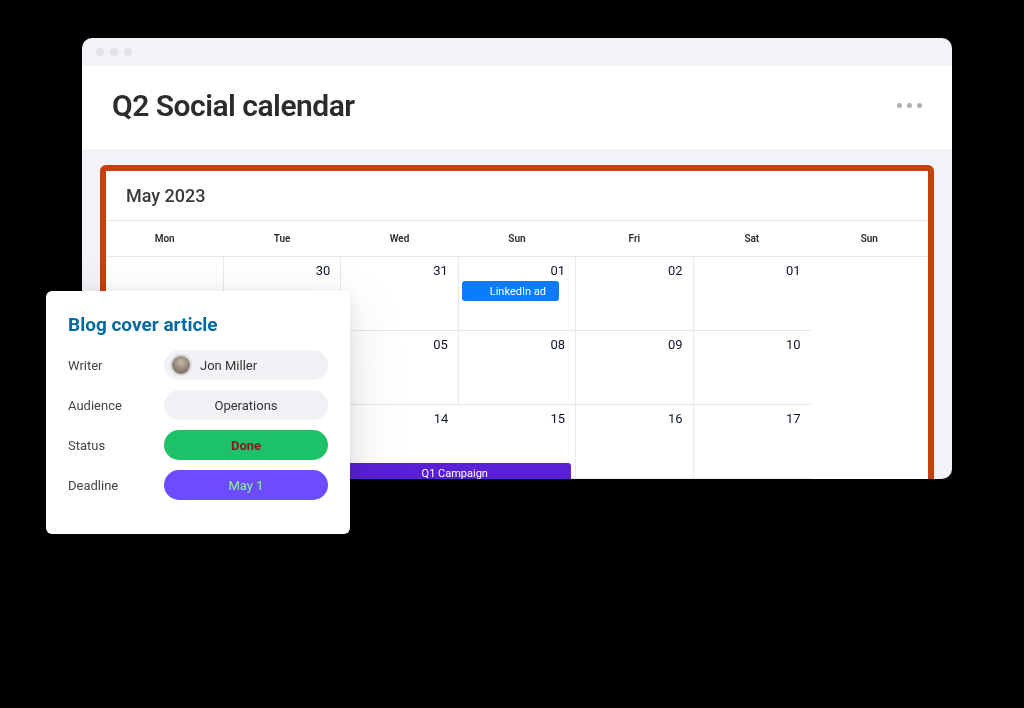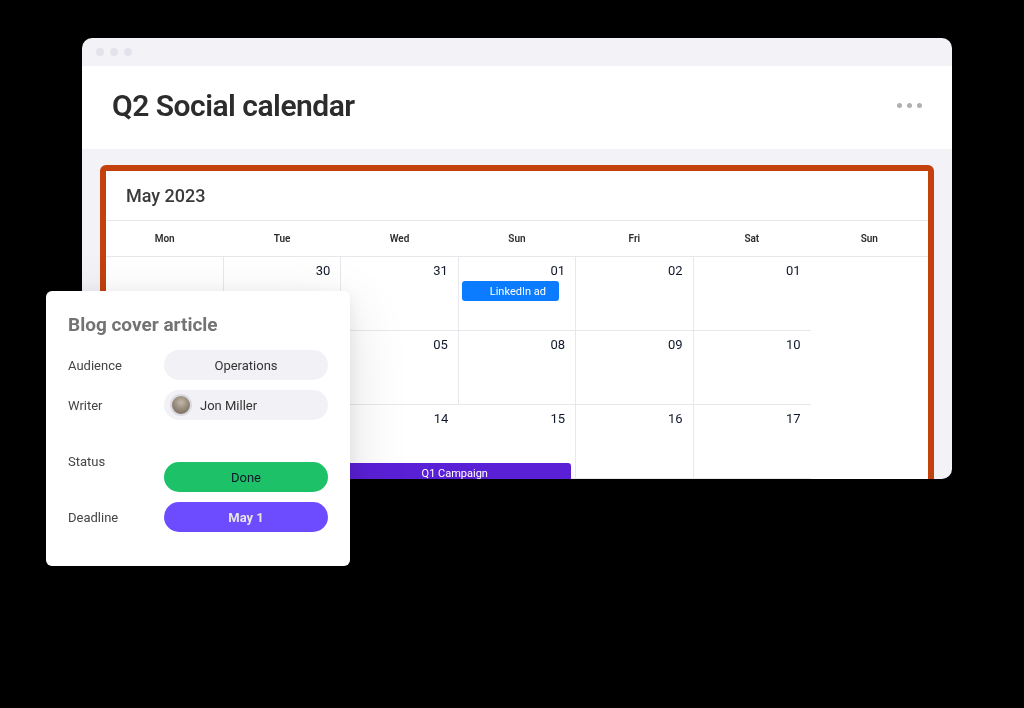--- a/index.html
+++ b/index.html
@@ -103,43 +103,43 @@
     position: absolute;
     top: 291px;
     left: 46px;
     width: 304px;
     background: #fff;
     border-radius: 6px;
     box-shadow: 0 18px 60px rgba(0,0,0,.12), 0 4px 16px rgba(0,0,0,.08);
     padding: 22px 22px 24px;
     z-index: 5;
   }
-  .popup h2 { font-size: 19px; font-weight: 700; color: #737373; margin-bottom: 14px; }
+  .popup h2 { font-size: 19px; font-weight: 700; color: #0369a1; margin-bottom: 14px; }
   .prow { display: flex; align-items: center; margin-bottom: 10px; }
   .plabel { width: 96px; font-size: 13px; color: #444; }
   .pval {
     flex: 1;
     height: 30px;
     border-radius: 15px;
     display: flex;
     align-items: center;
     justify-content: center;
     font-size: 13px;
     color: #333;
     background: #f2f1f5;
   }
   .pval.person { justify-content: flex-start; padding-left: 6px; gap: 8px; }
   .avatar {
     width: 22px; height: 22px; border-radius: 50%;
     background: radial-gradient(circle at 50% 35%, #c2b7a9 0%, #8c7f6e 60%, #6e6356 100%);
     border: 2px solid #dadae0;
     flex-shrink: 0;
   }
-  .pval.status-done { background: #1dc268; color: #0f172a; font-weight: 400; margin-top: 32px; }
-  .pval.deadline    { background: #6d4cff; color: #e5e5e5; font-weight: 700; }
+  .pval.status-done { background: #1dc268; color: #7f1d1d; font-weight: 700; }
+  .pval.deadline    { background: #6d4cff; color: #86efac; font-weight: 400; }
   .pval.files { gap: 8px; }
   .file-icon {
     width: 20px; height: 20px; border-radius: 3px;
     display: flex; align-items: center; justify-content: center;
   }
   .fi-video { background: #8c30f5; }
   .fi-drop  { background: #0b7cff; }
   .file-icon svg { fill: #fff; }
 
   
@@ -265,33 +265,33 @@
     </table>
   </div>
 </div>
 
 <div class="smudge"></div>
 
 <div class="popup">
   <h2>Blog cover article</h2>
 
   <div class="prow">
-    <div class="plabel">Audience</div>
-    <div class="pval">Operations</div>
-  </div>
-
-  <div class="prow">
     <div class="plabel">Writer</div>
     <div class="pval person">
       <span class="avatar"></span>
       <span>Jon Miller</span>
     </div>
   </div>
 
   <div class="prow">
+    <div class="plabel">Audience</div>
+    <div class="pval">Operations</div>
+  </div>
+
+  <div class="prow">
     <div class="plabel">Status</div>
     <div class="pval status-done">Done</div>
   </div>
 
   <div class="prow">
     <div class="plabel">Deadline</div>
     <div class="pval deadline">May 1</div>
   </div>
 
 </div>

